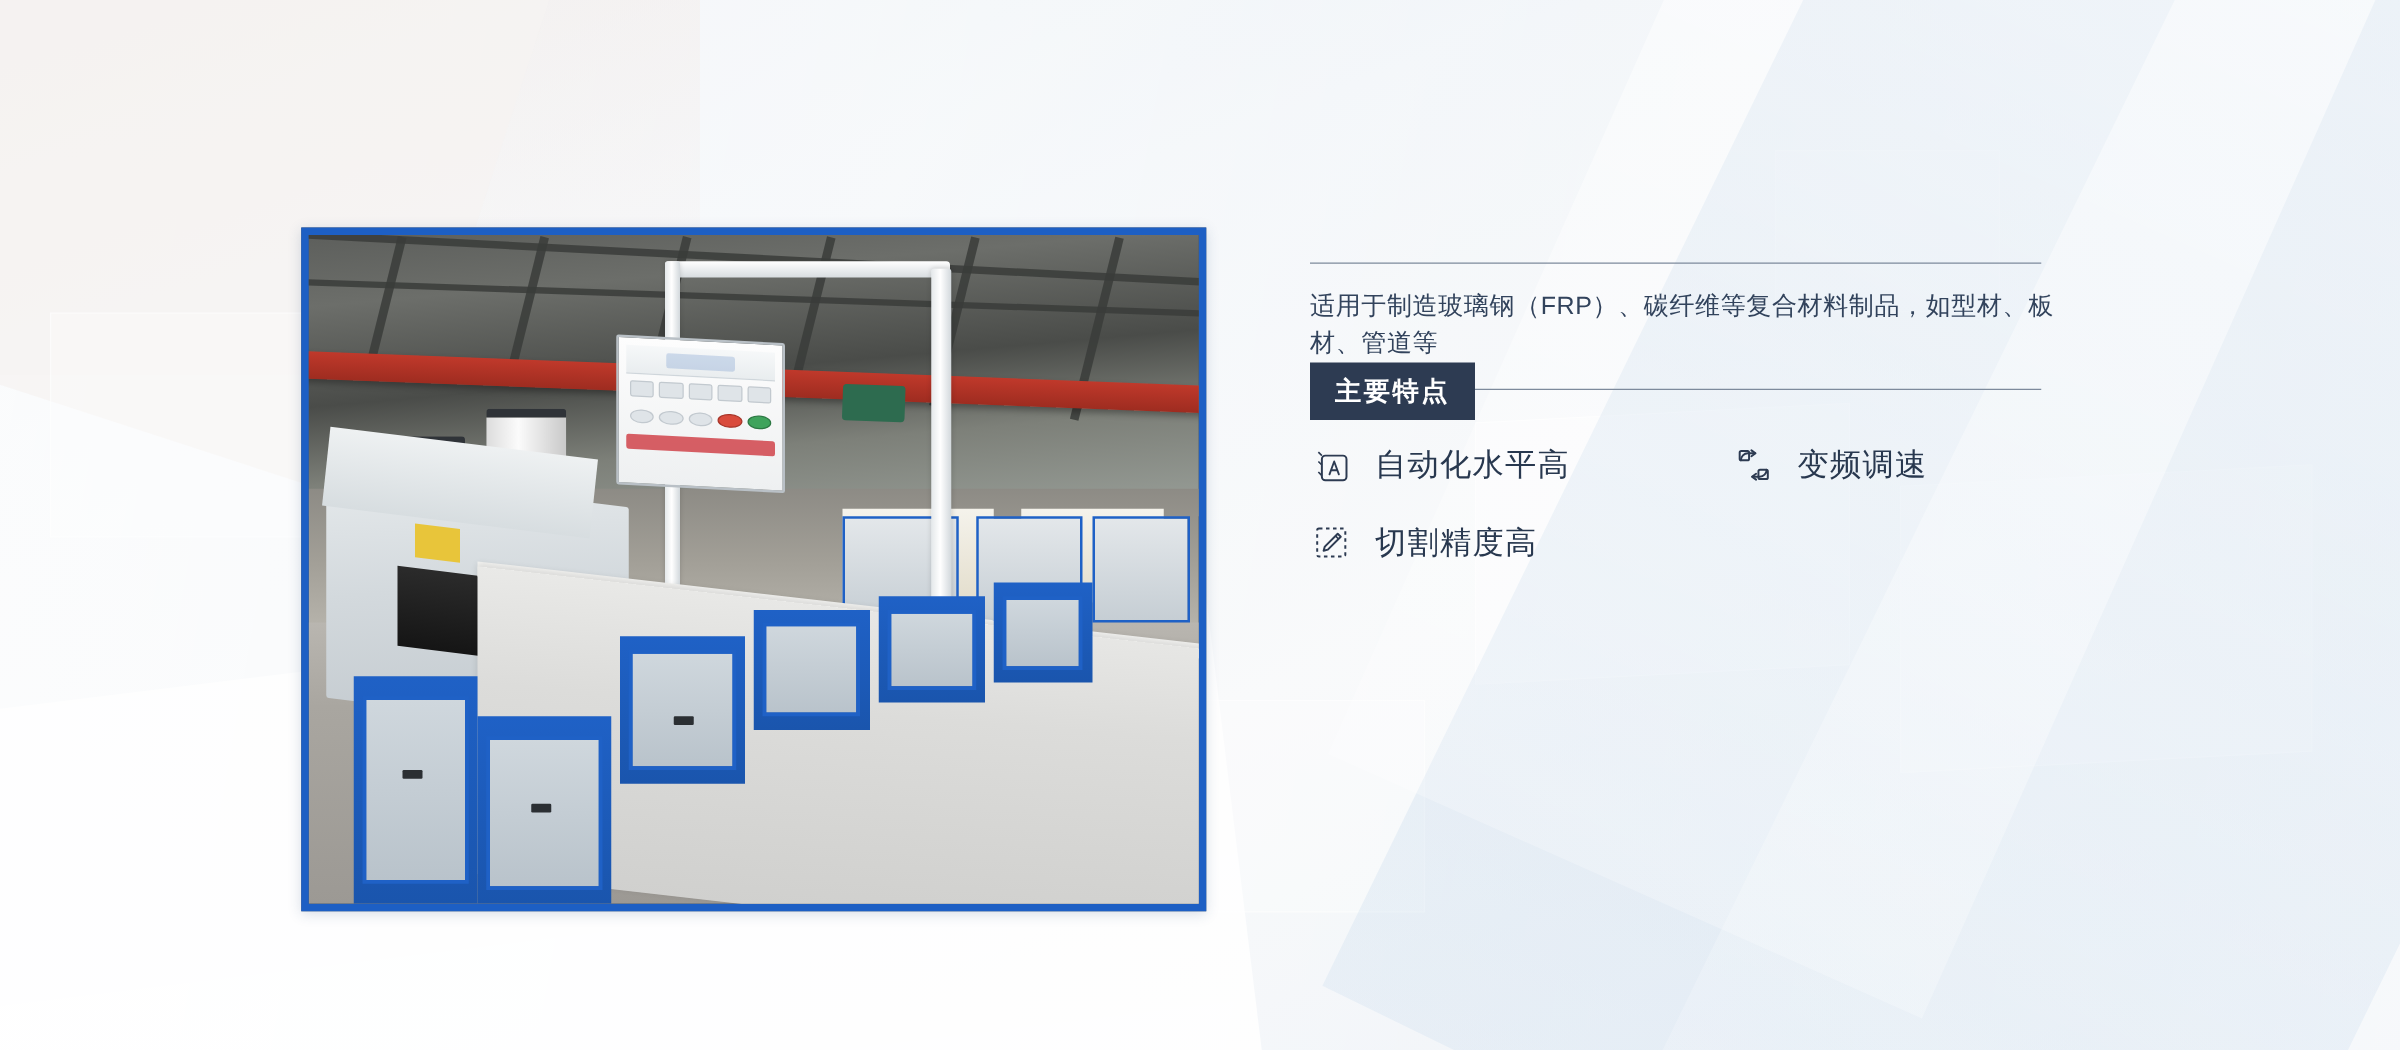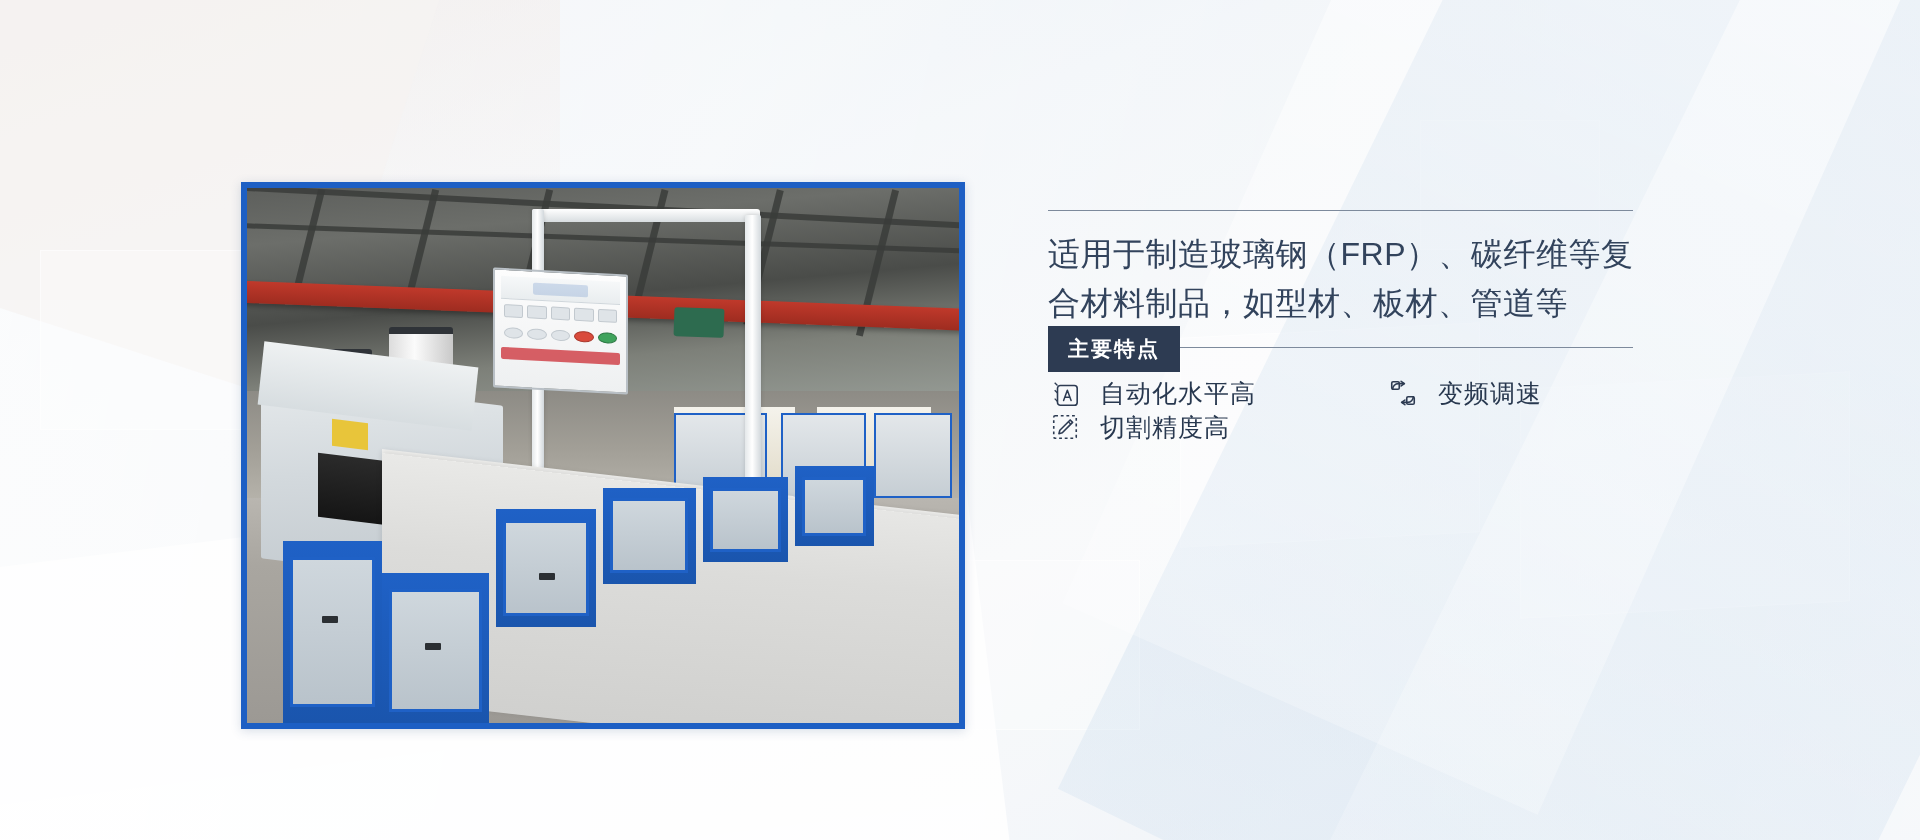--- a/index.html
+++ b/index.html
@@ -230,21 +230,21 @@
     line-height: 1.08;
     text-shadow: 0 2px 3px rgba(255,255,255,.85);
   }
   #divider {
     margin-top: 24px;
     width: 585px; height: 1px;
     background: #7d8a9c;
   }
   #subtitle {
     margin-top: 19px;
-    font-size: 32px;
+    font-size: 20px;
     line-height: 1.52;
     color: #32435c;
     width: 600px;
     letter-spacing: .5px;
   }
   #divider2 {
     margin-top: 20px;
     width: 585px; height: 1px;
     background: #7d8a9c;
     position: relative;
@@ -253,23 +253,24 @@
     position: absolute;
     left: 0; top: -21px;
     background: #2d3b52;
     color: #ffffff;
     font-size: 21px;
     font-weight: 700;
     letter-spacing: 2px;
     padding: 9px 20px;
   }
   #features {
-    margin-top: 28px;
+    margin-top: 43px;
     display: grid;
     grid-template-columns: 338px 1fr;
+    row-gap: 28px;
   }
   .feat {
     display: flex; align-items: center;
     gap: 18px;
   }
   .feat .ico {
     width: 34px; height: 34px;
     flex: 0 0 34px;
     display: flex; align-items: center; justify-content: center;
     color: #2d3b52;

